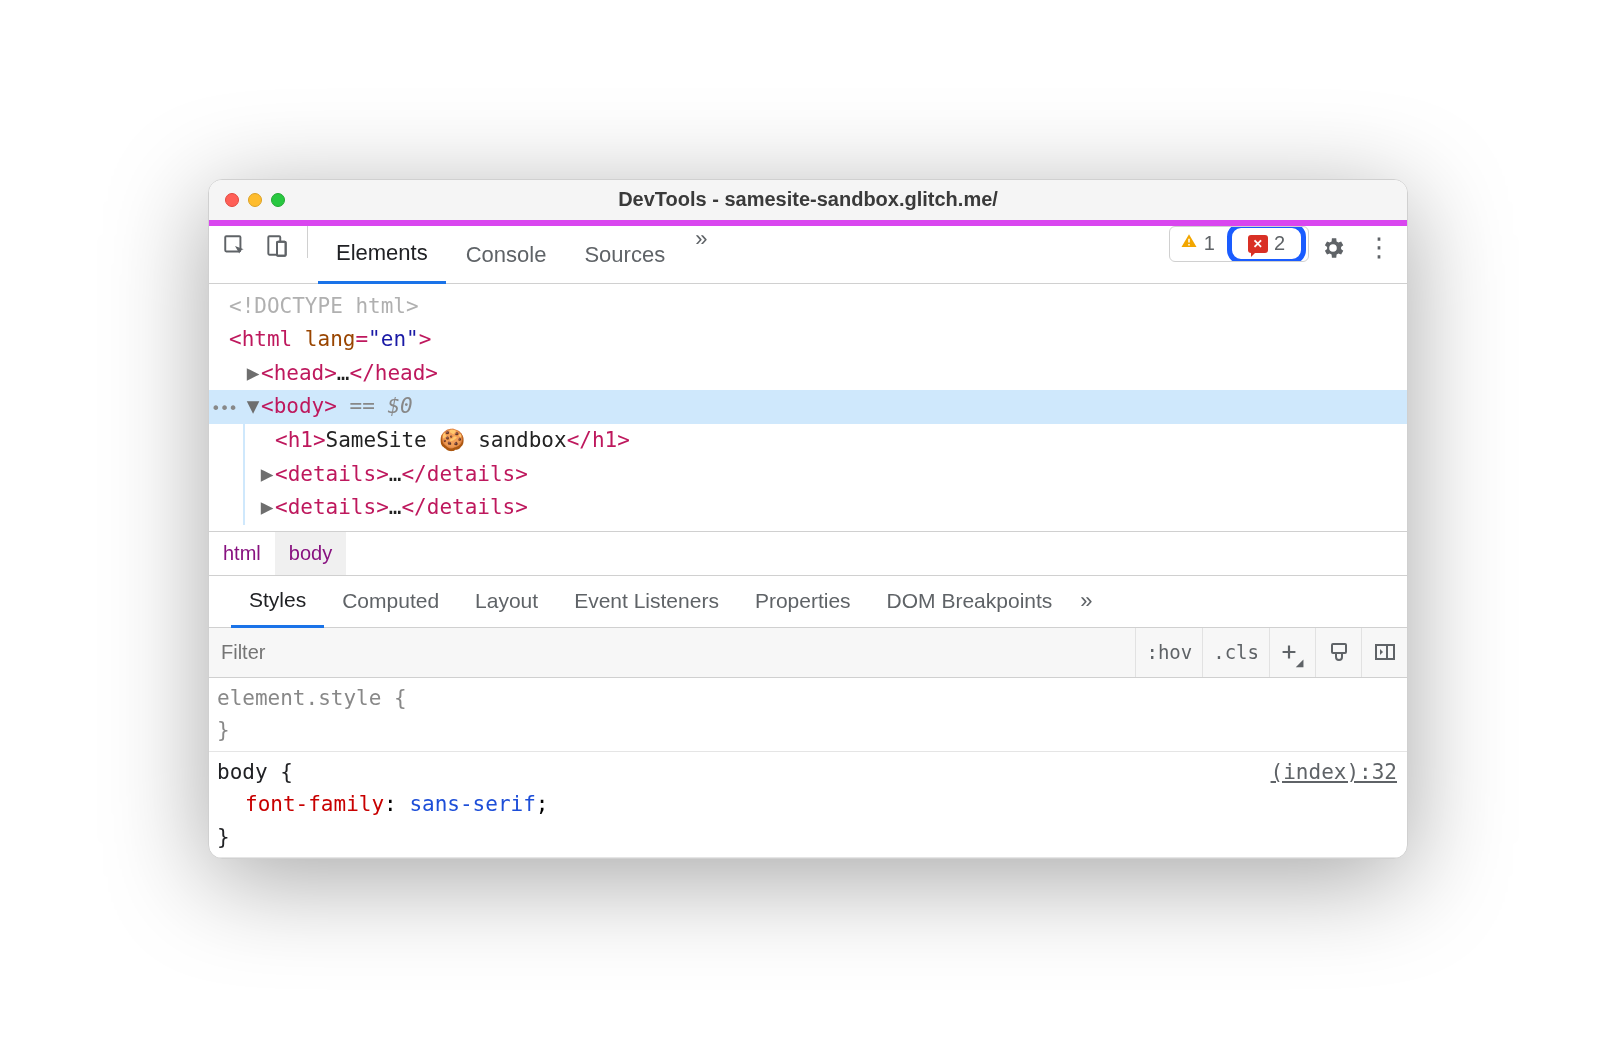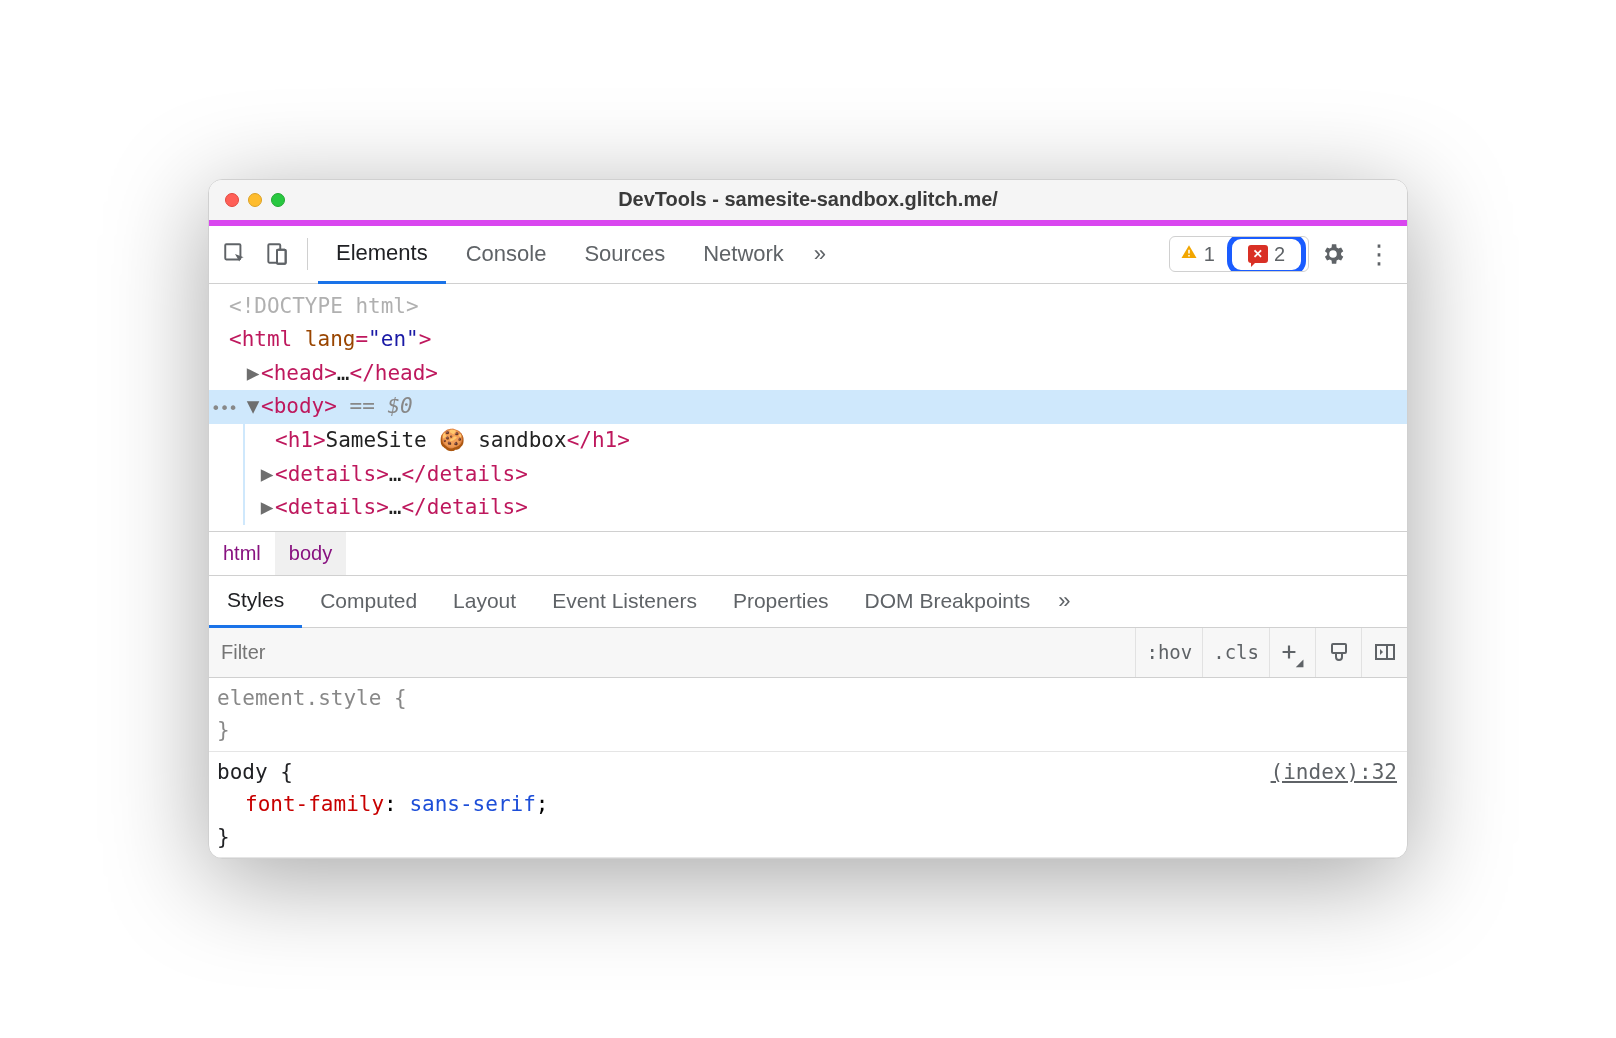--- a/index.html
+++ b/index.html
@@ -45,21 +45,20 @@
     left: 0; right: 0;
     text-align: center;
     font-size: 20px;
     color: #3a3a3a;
     font-weight: 600;
     pointer-events: none;
   }
   
   .toolbar {
     display: flex;
-    align-items: center;
     height: 58px;
     border-bottom: 1px solid #d0d0d0;
     background: #fff;
     padding: 0 6px;
     gap: 2px;
   }
   .tool-icon {
     width: 40px; height: 40px;
     display: flex; align-items:center; justify-content:center;
     color: #5f6367;
@@ -185,21 +184,21 @@
     color:#881280;
     cursor:pointer;
   }
   .crumb.active { background:#f0f0f0; }
   
   .subtabs {
     display:flex;
     align-items:center;
     border-bottom:1px solid #d0d0d0;
     height:52px;
-    padding: 0 0;
+    padding: 0 22px;
   }
   .subtab {
     padding:0 18px;
     height:52px;
     display:flex; align-items:center;
     font-size:21px;
     color:#5f6367;
     cursor:pointer;
   }
   .subtab.active {
@@ -293,21 +292,20 @@
       <svg viewBox="0 0 24 24">
             <rect x="4" y="3" width="11" height="17" rx="1"></rect>
             <rect x="12" y="8" width="8" height="13" rx="1" fill="#fff"></rect>
             <rect x="12" y="8" width="8" height="13" rx="1"></rect>
           </svg>
     </div>
     <div class="vsep"></div>
     <div class="tab active">Elements</div>
     <div class="tab">Console</div>
     <div class="tab">Sources</div>
-    <div class="tab">Network</div>
     <div class="more-chevron">»</div>
     <div class="toolbar-spacer"></div>
     <div class="badge-group">
       <div class="badge">
         <span class="warn-tri">
           <svg width="18" height="18" viewBox="0 0 24 24">
                 <path d="M12 3 L22 20 H2 Z" fill="#f2a600"></path>
                 <rect x="11" y="9" width="2" height="5" fill="#fff"></rect>
                 <rect x="11" y="16" width="2" height="2" fill="#fff"></rect>
               </svg>

